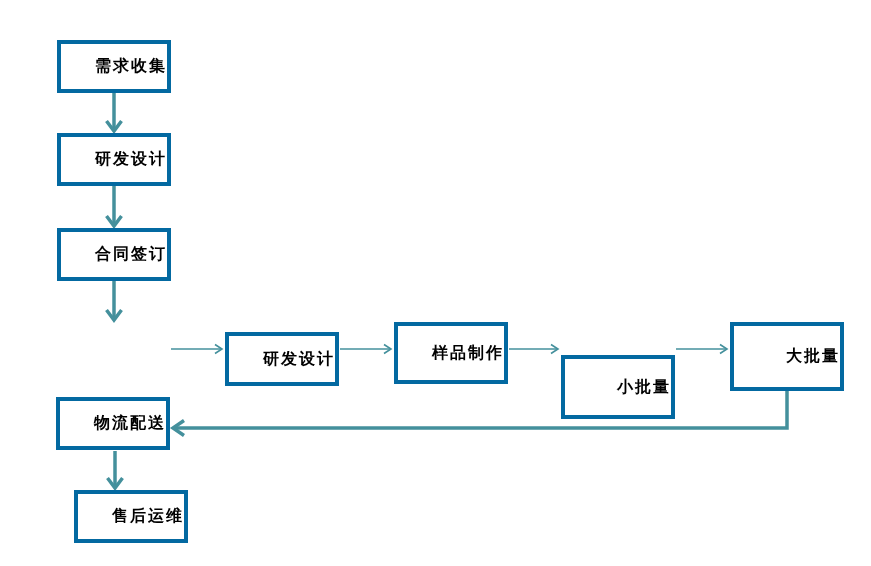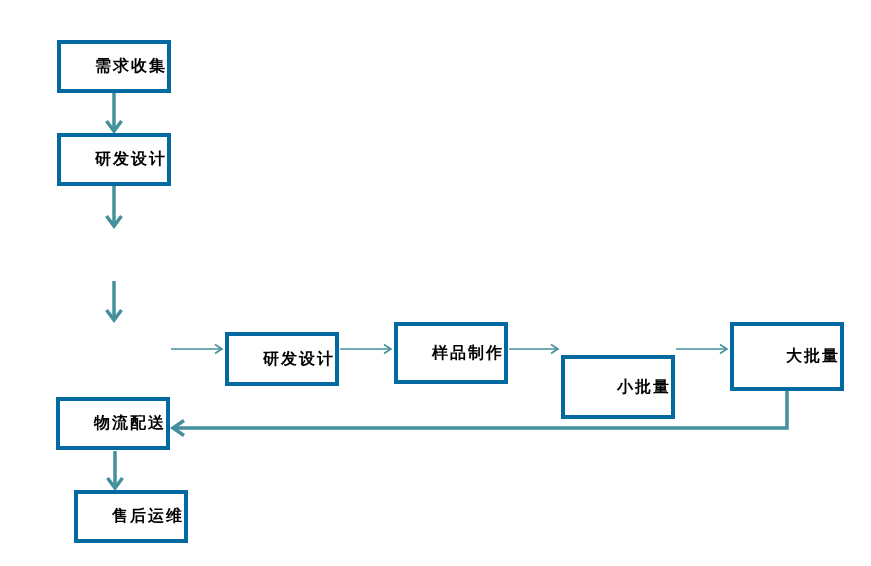--- a/index.html
+++ b/index.html
@@ -101,20 +101,23 @@
       </g>
     </g>
   </svg>
 
   <div class="node n-req">
     <span>需求收集</span>
   </div>
   <div class="node n-plan">
     <span>研发设计</span>
   </div>
+  <div class="node n-contract">
+    <span>合同签订</span>
+  </div>
   <div class="node n-rd">
     <span>研发设计</span>
   </div>
   <div class="node n-sample">
     <span>样品制作</span>
   </div>
   <div class="node n-small">
     <span>小批量</span>
   </div>
   <div class="node n-large">

